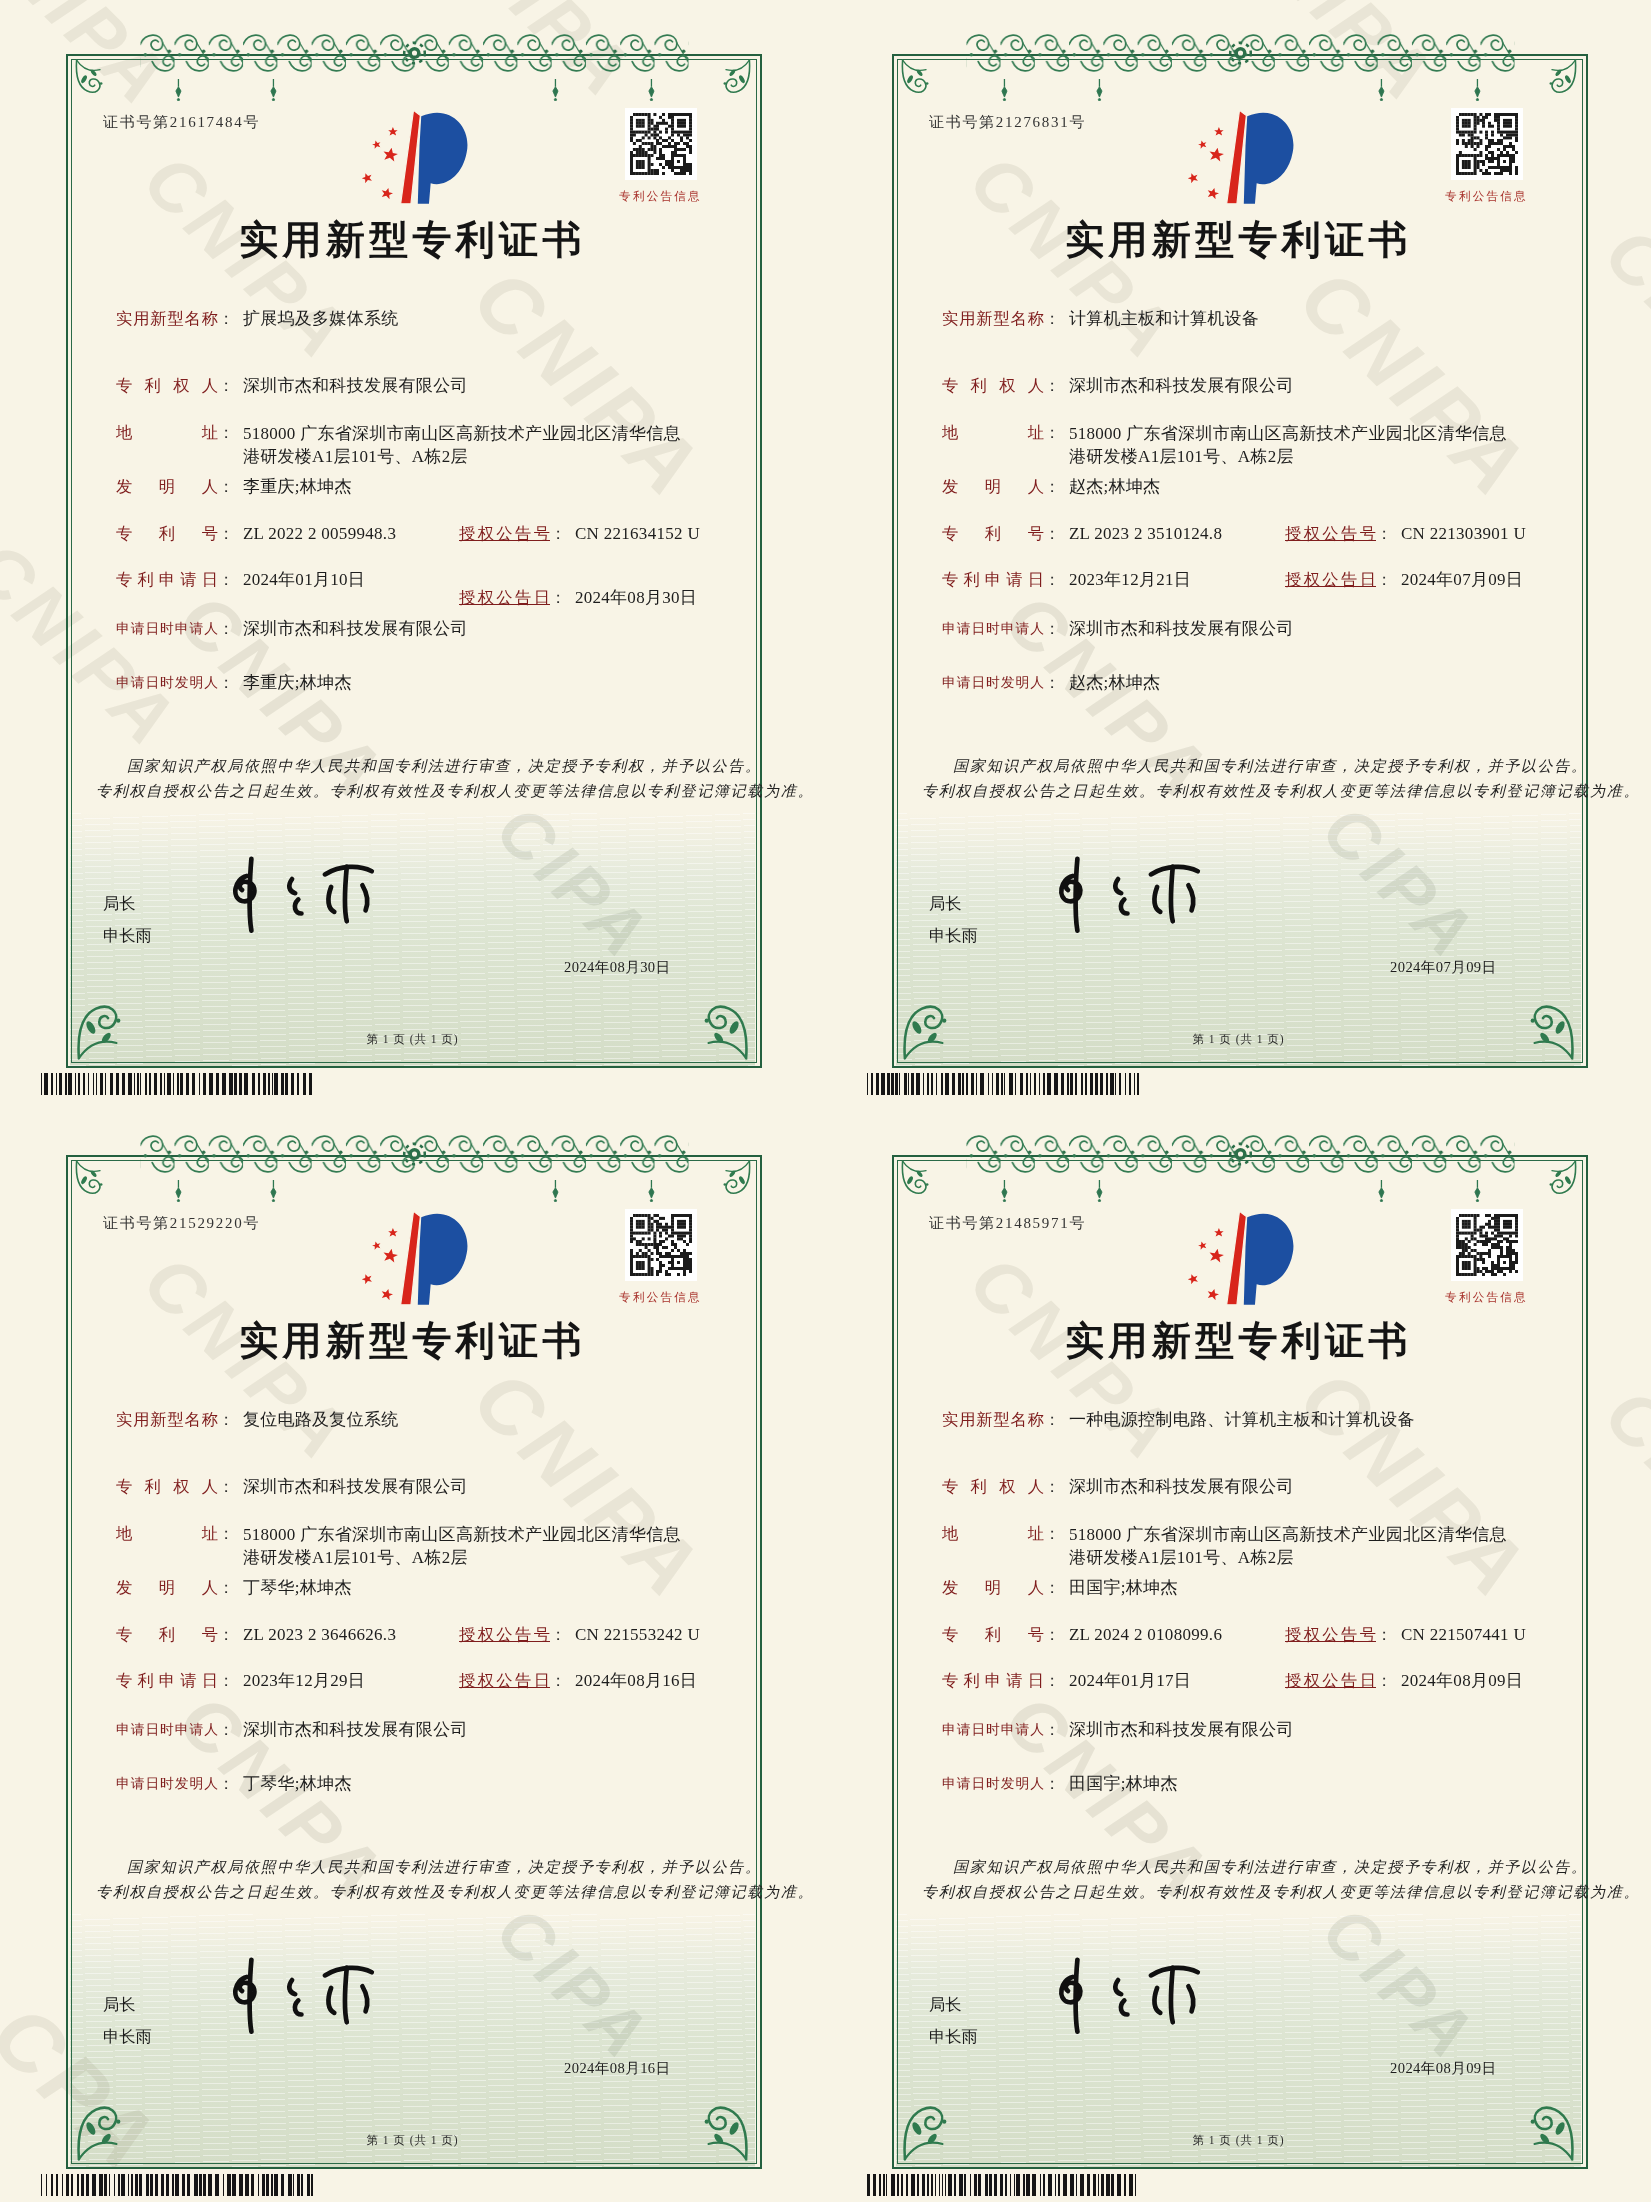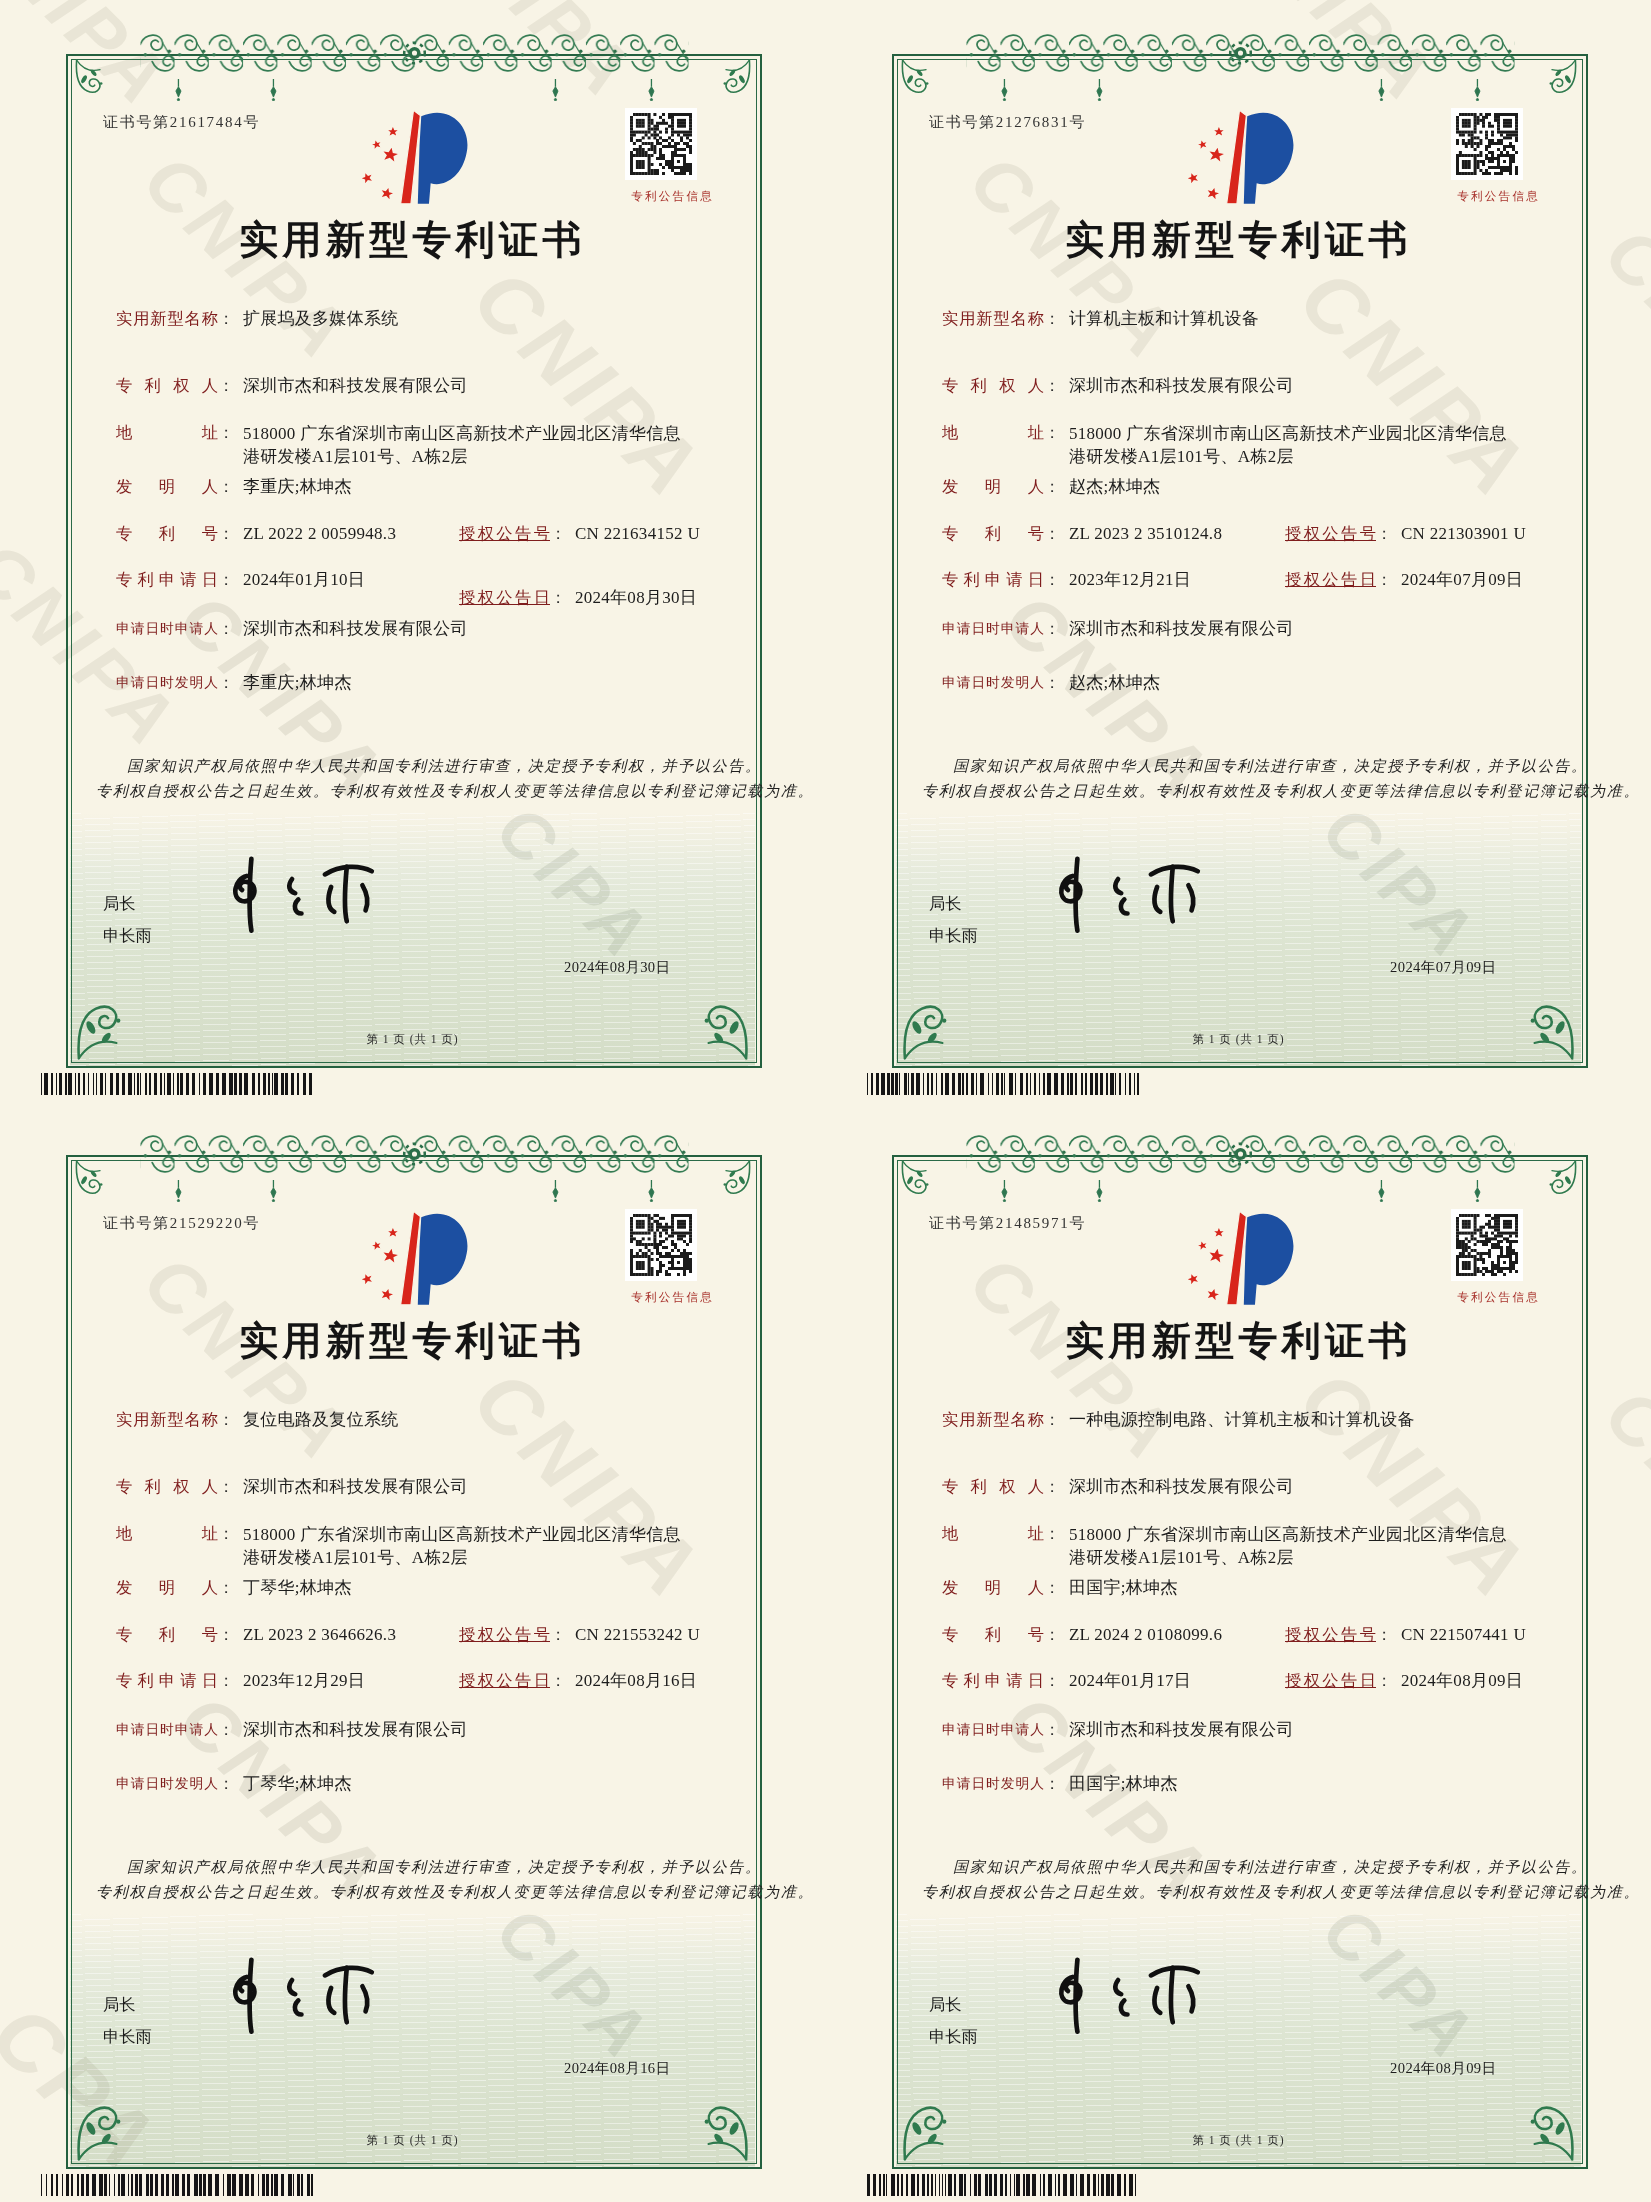--- a/index.html
+++ b/index.html
@@ -31,21 +31,21 @@
   
   .band{position:absolute;left:70px;top:813px;width:685px;height:253px;z-index:0;
     background:
       repeating-linear-gradient(178deg, rgba(255,255,255,.45) 0 0.9px, rgba(255,255,255,0) 0.9px 6px),
       linear-gradient(180deg, rgba(227,233,218,0) 0, rgba(227,233,218,.85) 60px, #dde5d2 120px, #d4ddc7 100%);}
 
   .certno{position:absolute;left:103px;top:113px;font-size:15px;color:#333;letter-spacing:1.7px;z-index:5;}
   .logo{position:absolute;left:348px;top:106px;width:125px;height:103px;z-index:5;}
   .qrbox{position:absolute;left:625px;top:108px;width:62px;height:62px;background:#fff;padding:5.2px;z-index:5;}
   .qr{position:relative;}
-  .qrcap{position:absolute;left:607px;top:189px;width:107px;text-align:right;font-size:11.6px;color:#a8322c;letter-spacing:2.2px;z-index:5;}
+  .qrcap{position:absolute;left:607px;top:189px;width:107px;text-align:center;font-size:11.6px;color:#a8322c;letter-spacing:2.2px;z-index:5;}
   .title{position:absolute;left:66px;top:213px;width:693px;margin:0;text-align:center;font-size:39px;font-weight:bold;color:#141414;letter-spacing:4.3px;z-index:5;}
 
   .row{position:absolute;left:116px;white-space:nowrap;z-index:5;}
   .rowr{left:459px;}
   .lbl{display:inline-block;width:102px;text-align:justify;text-align-last:justify;font-size:16.3px;color:#7f1d1d;vertical-align:top;line-height:22.4px;}
   .rowr .lbl{width:91px;text-decoration:underline;}
   .row.sm .lbl{font-size:13.8px;}
   .cl{font-size:16.3px;color:#333;vertical-align:top;margin-right:8.6px;line-height:22.4px;}
   .val{font-size:17px;color:#1d1d1d;vertical-align:top;letter-spacing:0.3px;line-height:22.4px;display:inline-block;}
   .vblock div{line-height:23px;}

